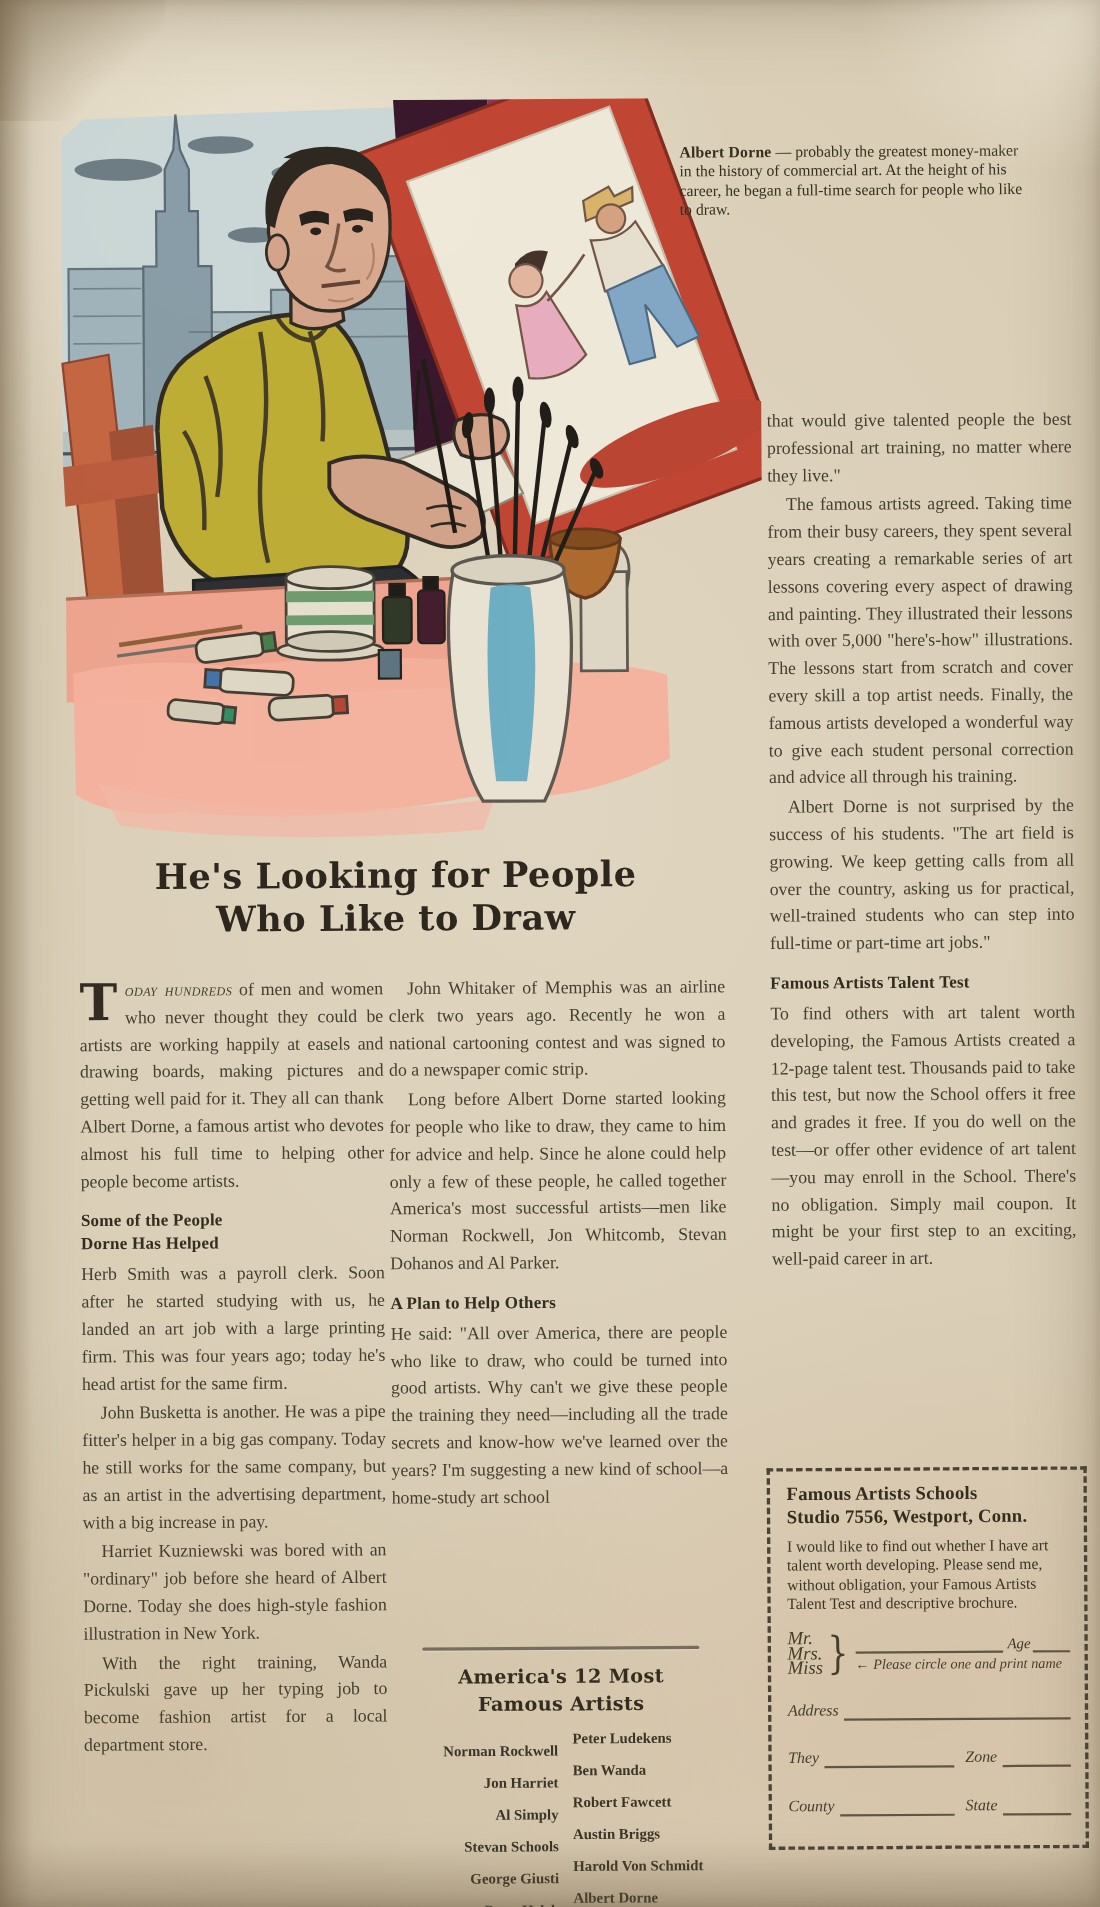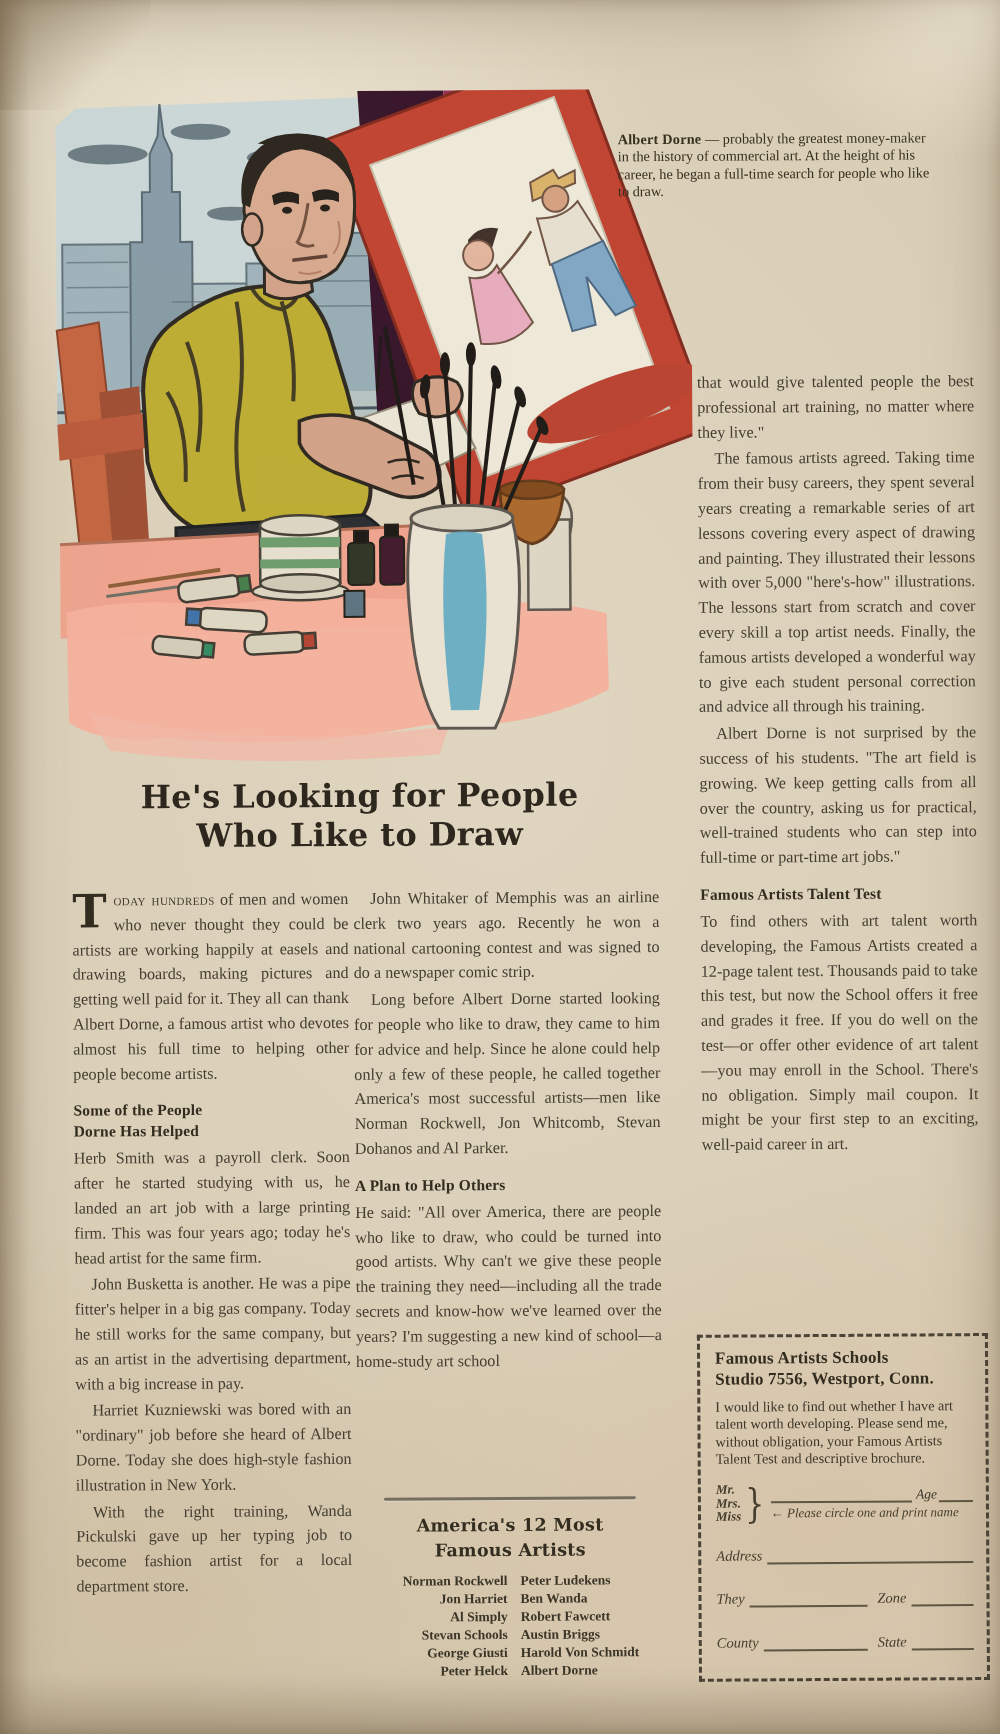--- a/index.html
+++ b/index.html
@@ -31,36 +31,36 @@
   .col{position:absolute;text-align:justify;font-size:16.2px;line-height:24.8px;color:#443e31;}
   .col1{left:72px;top:886px;width:276px;}
   .col2{left:353px;top:886px;width:306px;}
   .col3{left:700px;top:372px;width:277px;}
   .col p{margin:0;}
   .col p + p{margin-top:2px;}
   .col p.indent{text-indent:17px;}
   .subhead{margin:13px 0 5px;font-size:15.5px;line-height:21px;font-weight:700;color:#332d20;text-align:left;letter-spacing:.2px;}
   .subhead div{white-space:nowrap;}
   .dropcap{float:left;font-family:"DejaVu Serif",serif;font-weight:700;font-size:46px;line-height:38px;margin:4px 7px 0 0;color:#332d21;}
-  .sc{font-variant:small-caps;letter-spacing:.4px;}
+  .sc{font-variant:small-caps;letter-spacing:.4px;font-style:italic;}
 
   .famous{position:absolute;left:353px;top:1497px;width:306px;text-align:center;}
   .famous .rule{width:252px;height:3px;margin:0 auto 13px;background:#756e5e;border-radius:2px;box-shadow:0 1px 0 rgba(255,255,255,.25);}
   .famous .ftitle{font-family:"DejaVu Serif",serif;font-weight:700;font-size:17.5px;line-height:25px;color:#332d20;letter-spacing:.3px;}
   .famous .list{margin-top:9px;}
   .artist-row{display:flex;gap:13px;font-weight:700;font-size:13.5px;line-height:18px;color:#3b3527;}
-  .artist-row .l{width:150px;text-align:right;}
+  .artist-row .l{width:150px;text-align:right;margin-top:11px;}
   .artist-row .r{flex:1;text-align:left;}
 
   .coupon{position:absolute;left:694px;top:1336px;width:291px;height:347px;box-sizing:border-box;
     border:3px dashed #4a4336;padding:10px 13px 10px 15px;color:#3c3628;}
   .coupon .ctitle{font-weight:700;font-size:17px;line-height:21px;color:#332d1f;letter-spacing:.2px;}
   .coupon .cbody{margin-top:9px;font-size:14.2px;line-height:17.4px;text-align:left;}
   .name-block{display:flex;align-items:center;margin-top:12px;}
-  .salutations{font-style:italic;font-size:13px;line-height:13.5px;color:#453e2d;font-weight:bold;}
+  .salutations{font-style:italic;font-size:17px;line-height:13.5px;color:#453e2d;}
   .brace{font-family:"DejaVu Serif",serif;font-size:40px;font-weight:400;color:#453e2d;margin:0 3px 0 1px;transform:scaleX(.75);}
   .name-col{flex:1;}
   .name-line-row{display:flex;align-items:flex-end;}
   .wline{flex:1;border-bottom:2px solid #5e5644;height:16px;}
   .wline.short{flex:0 0 34px;}
   .age-lbl{font-style:italic;font-size:13.5px;margin:0 2px 0 4px;}
   .circle-note{font-style:italic;font-size:13px;margin-top:2px;color:#453e2d;}
   .field-row{display:flex;align-items:flex-end;font-style:italic;font-size:14.5px;color:#453e2d;}
   .field-row.r1{margin-top:21px;}
   .field-row.r2{margin-top:26px;}

